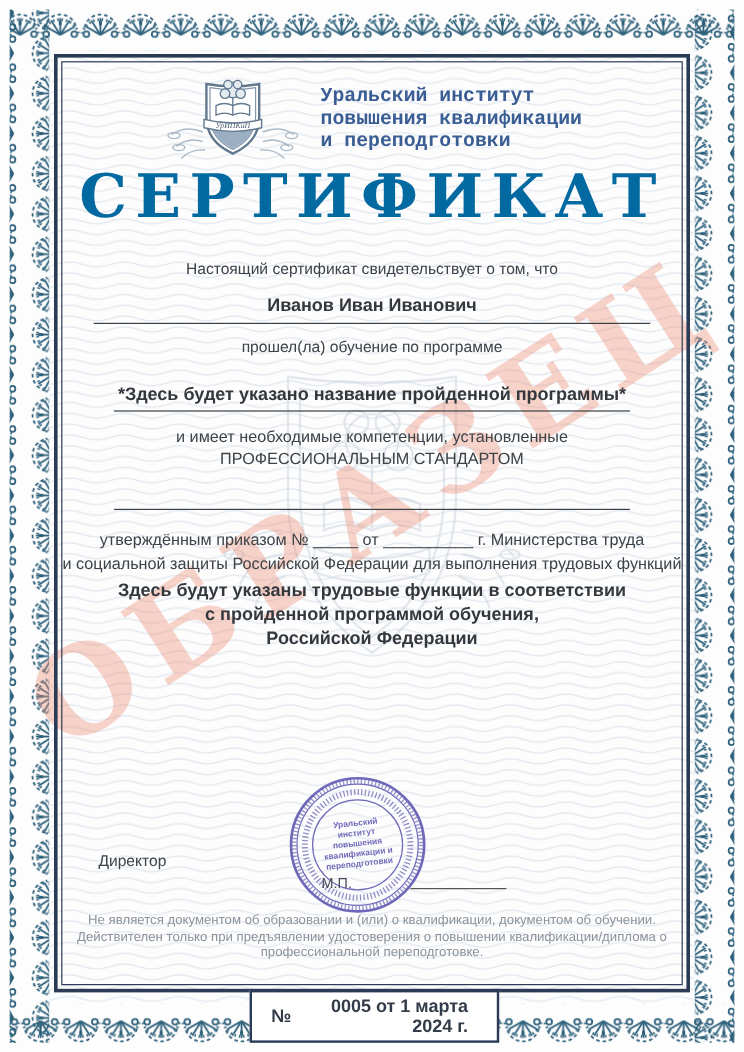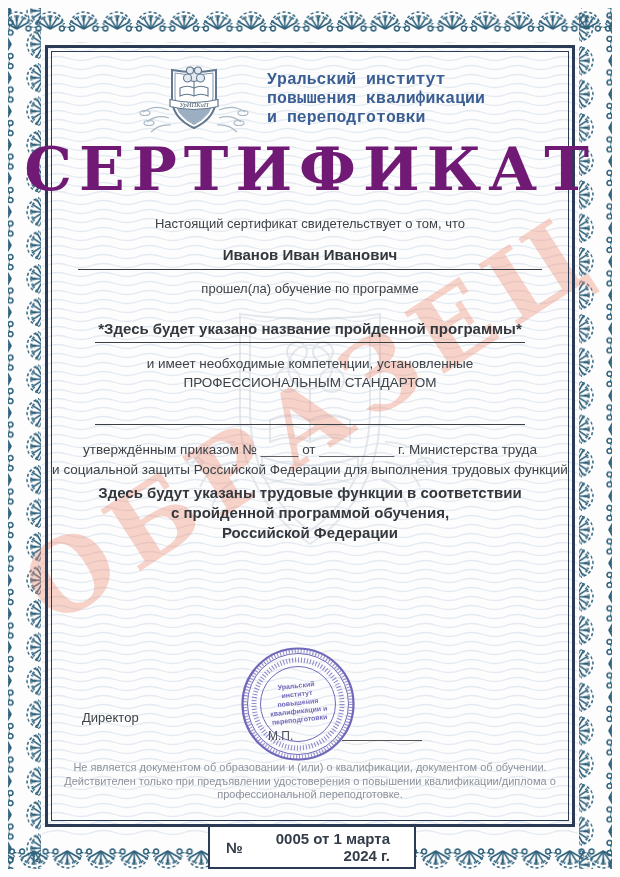--- a/index.html
+++ b/index.html
@@ -11,21 +11,21 @@
   
   .frame-outer{position:absolute;left:45px;right:45px;top:45px;bottom:50px;
     border:3px solid #2b3a55;z-index:3;pointer-events:none;}
   .frame-inner{position:absolute;inset:3px;border:1px solid #2b3a55;}
   
   .abs{position:absolute;left:0;right:0;text-align:center;z-index:4;}
   .header-row{top:58px;display:flex;justify-content:center;align-items:flex-start;gap:14px;}
   .inst-name{margin-top:12px;text-align:left;font-family:Liberation Mono, monospace;
     font-weight:600;font-size:16.5px;line-height:19px;color:#3a5e93;}
   .cert-title{top:134px;font-family:"DejaVu Serif",serif;font-weight:bold;
-    font-size:60px;letter-spacing:7px;color:#701a75;}
+    font-size:50px;letter-spacing:7px;color:#0369a1;}
   .p13{font-size:13px;}
   .p135{font-size:13.5px;line-height:19px;}
   .bold15{font-size:15px;font-weight:bold;color:#34383c;}
   .rule{position:absolute;border-top:1.5px solid #3a3f44;z-index:4;}
   .intro{top:216px;}
   .holder{top:246px;}
   .prog-intro{top:281px;}
   .prog-name{top:320px;}
   .competency{top:354px;}
   .order{top:440px;line-height:20px;}

